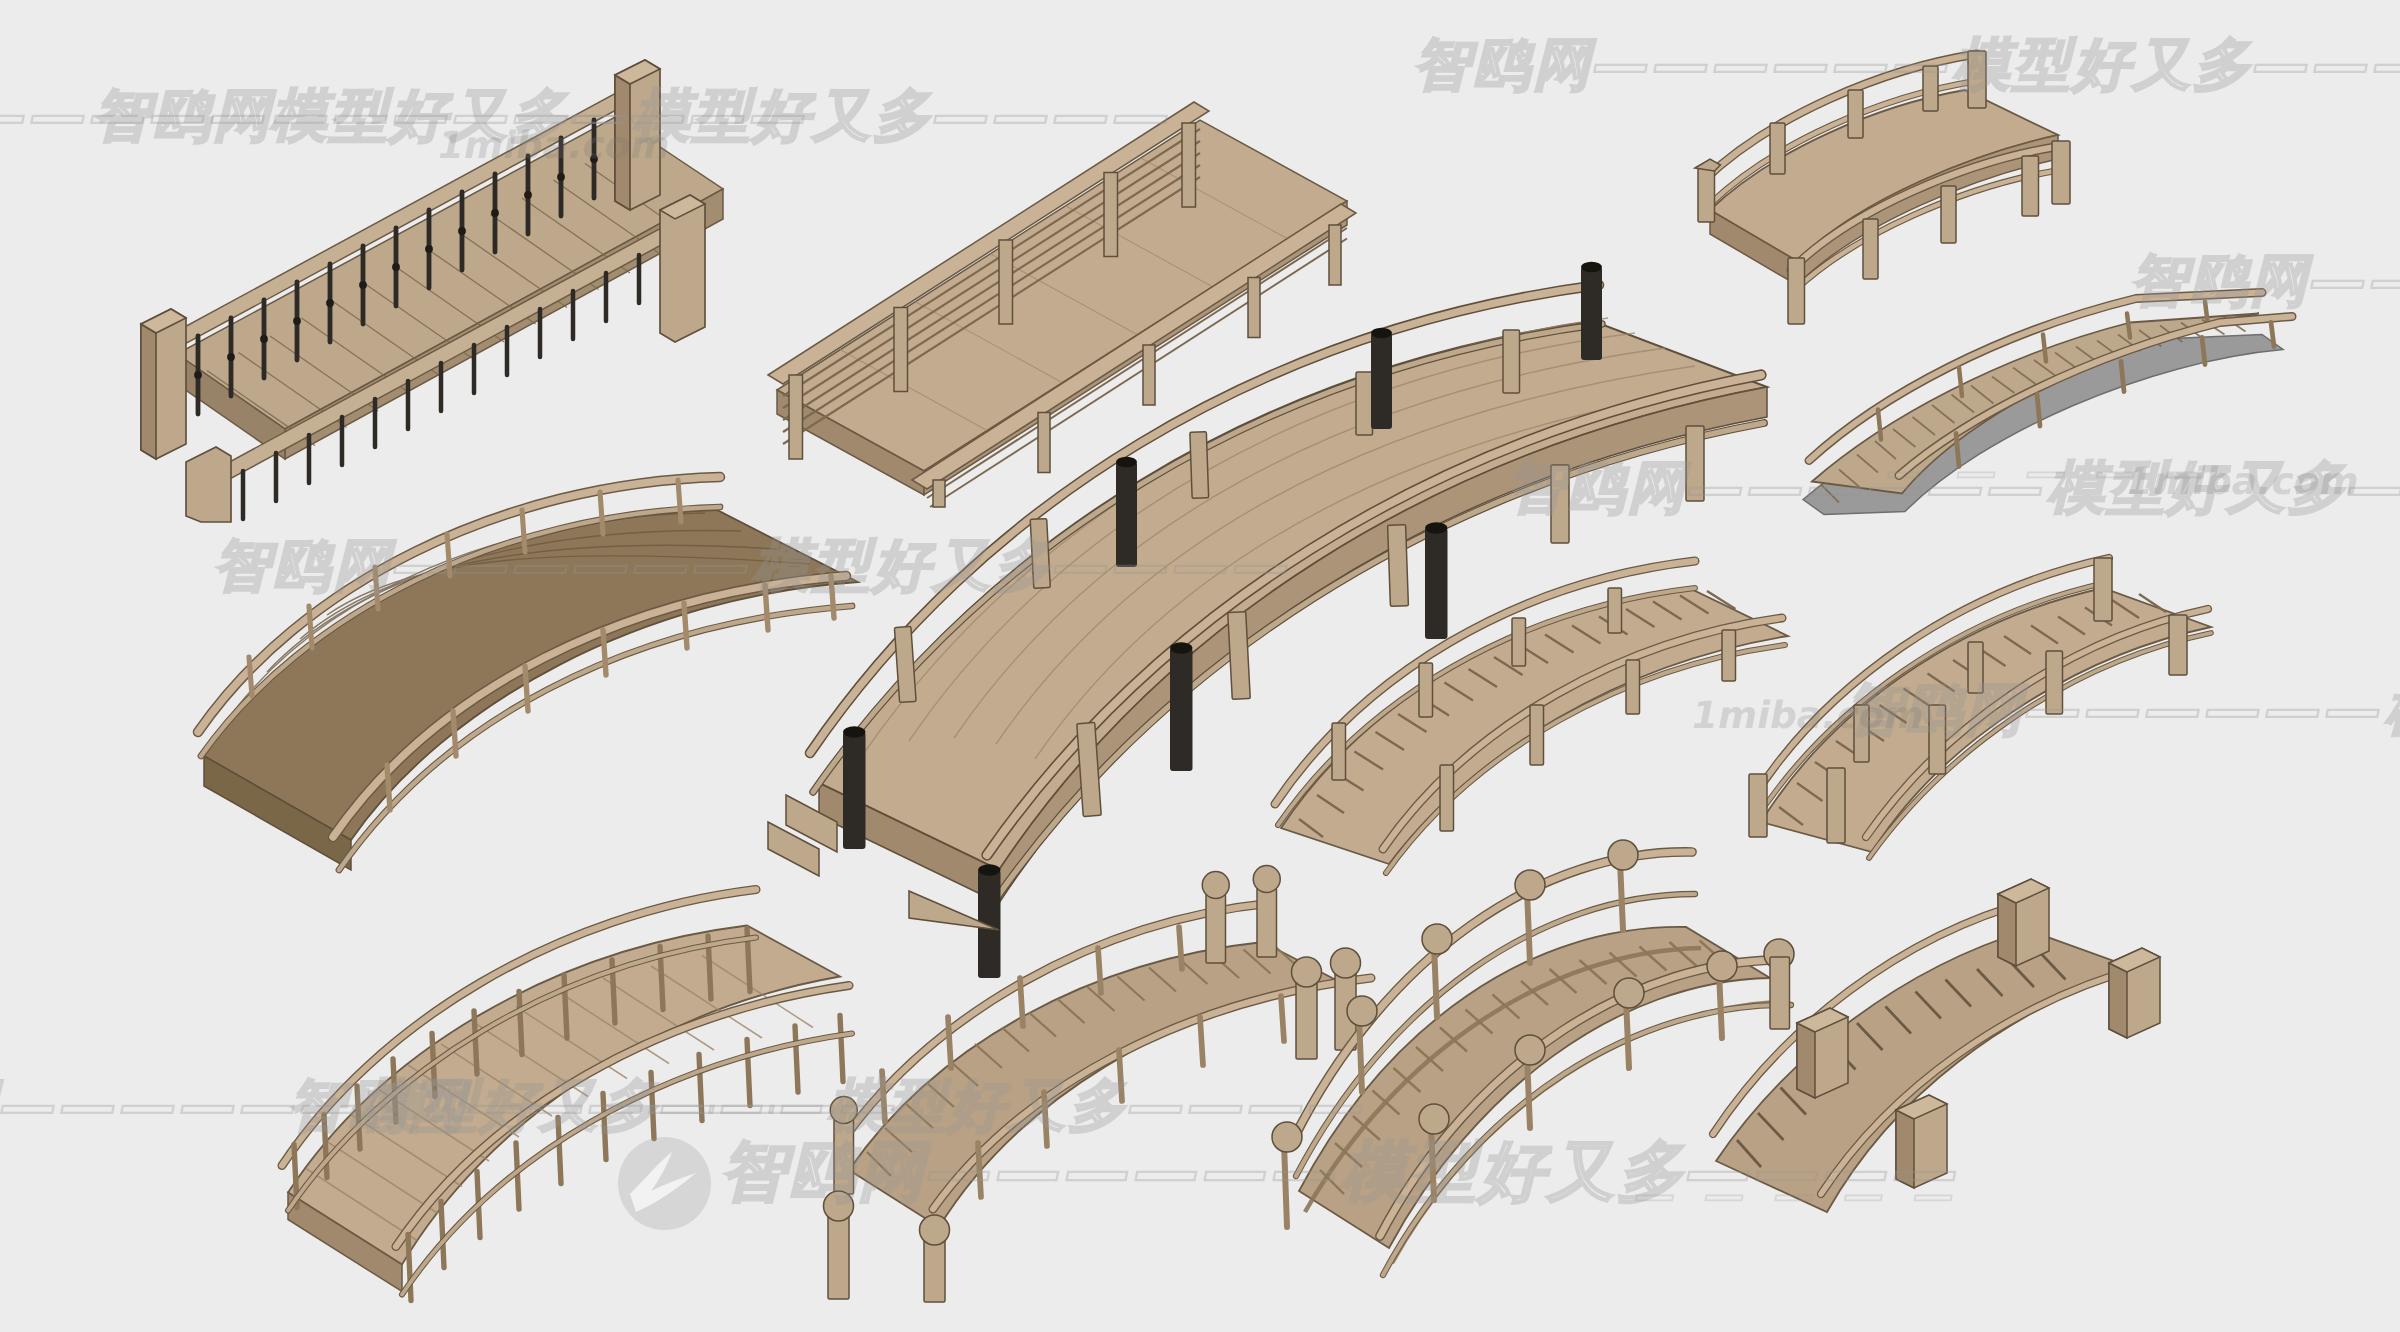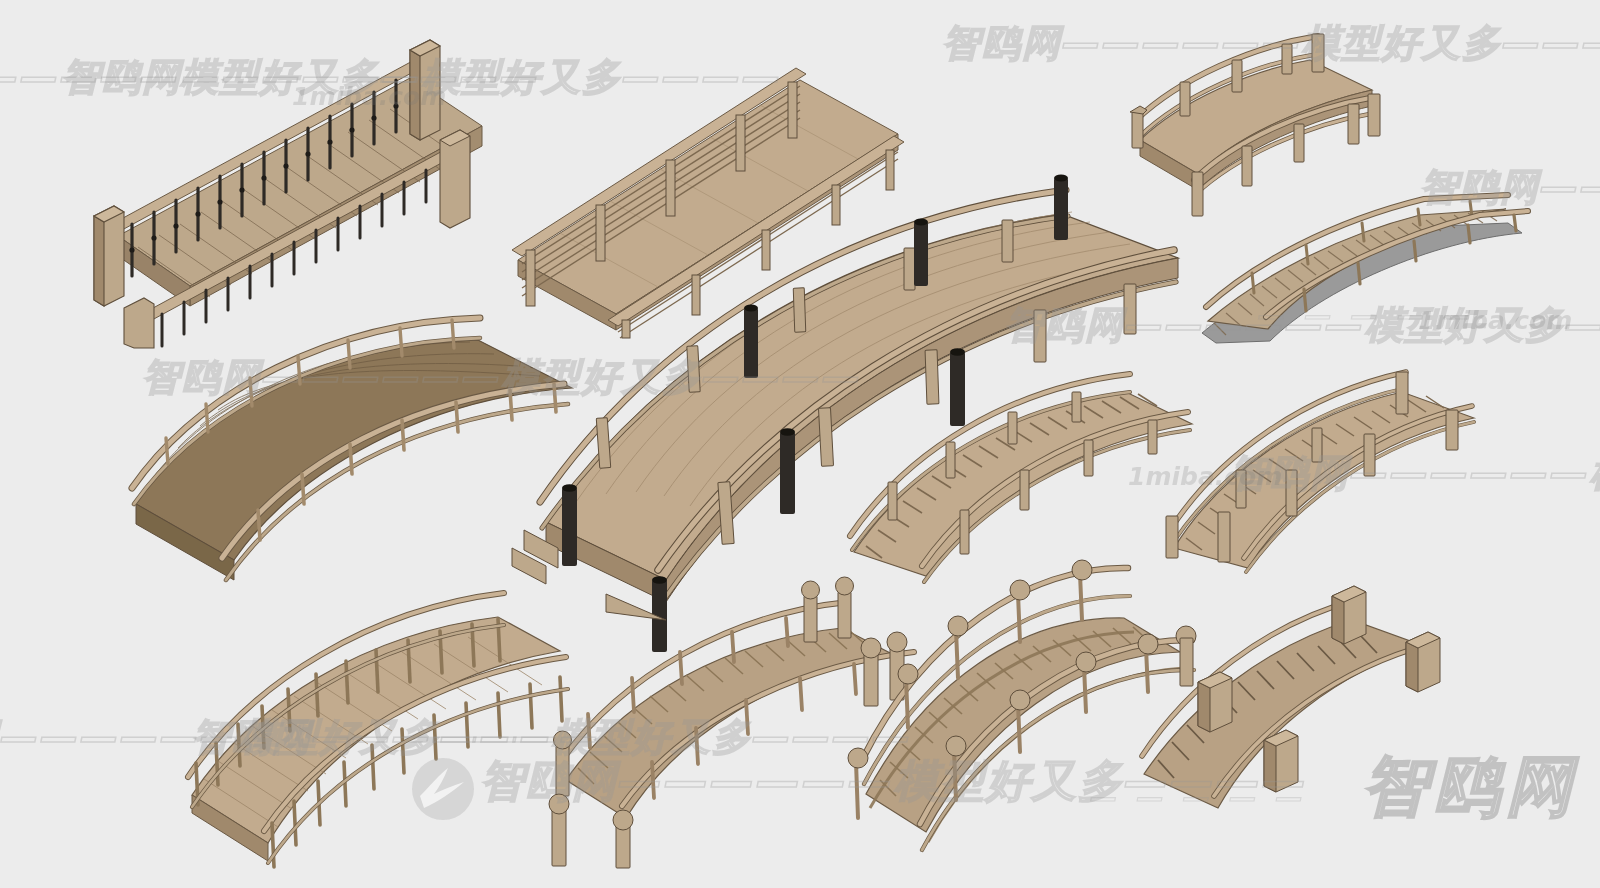--- a/index.html
+++ b/index.html
@@ -770,15 +770,14 @@
     <div class="wm-dashes" style="left:1258px;top:300px;">— — — — —</div>
     <div class="wm-dashes" style="left:1090px;top:782px;">— — — — —</div>
 
     <div class="wm-logo" style="left:412px;top:758px;">
       <svg width="50" height="46" viewBox="0 0 50 46">
         <path d="M2,30 C12,20 22,8 30,2 C26,12 22,20 16,28 C24,24 34,20 46,16 C34,26 20,36 6,42 Z" fill="#f2f2f2"></path>
       </svg>
     </div>
   </div>
 
-  <div class="brand-big">智鸥网</div>
 
 </div>
 
 </body></html>

